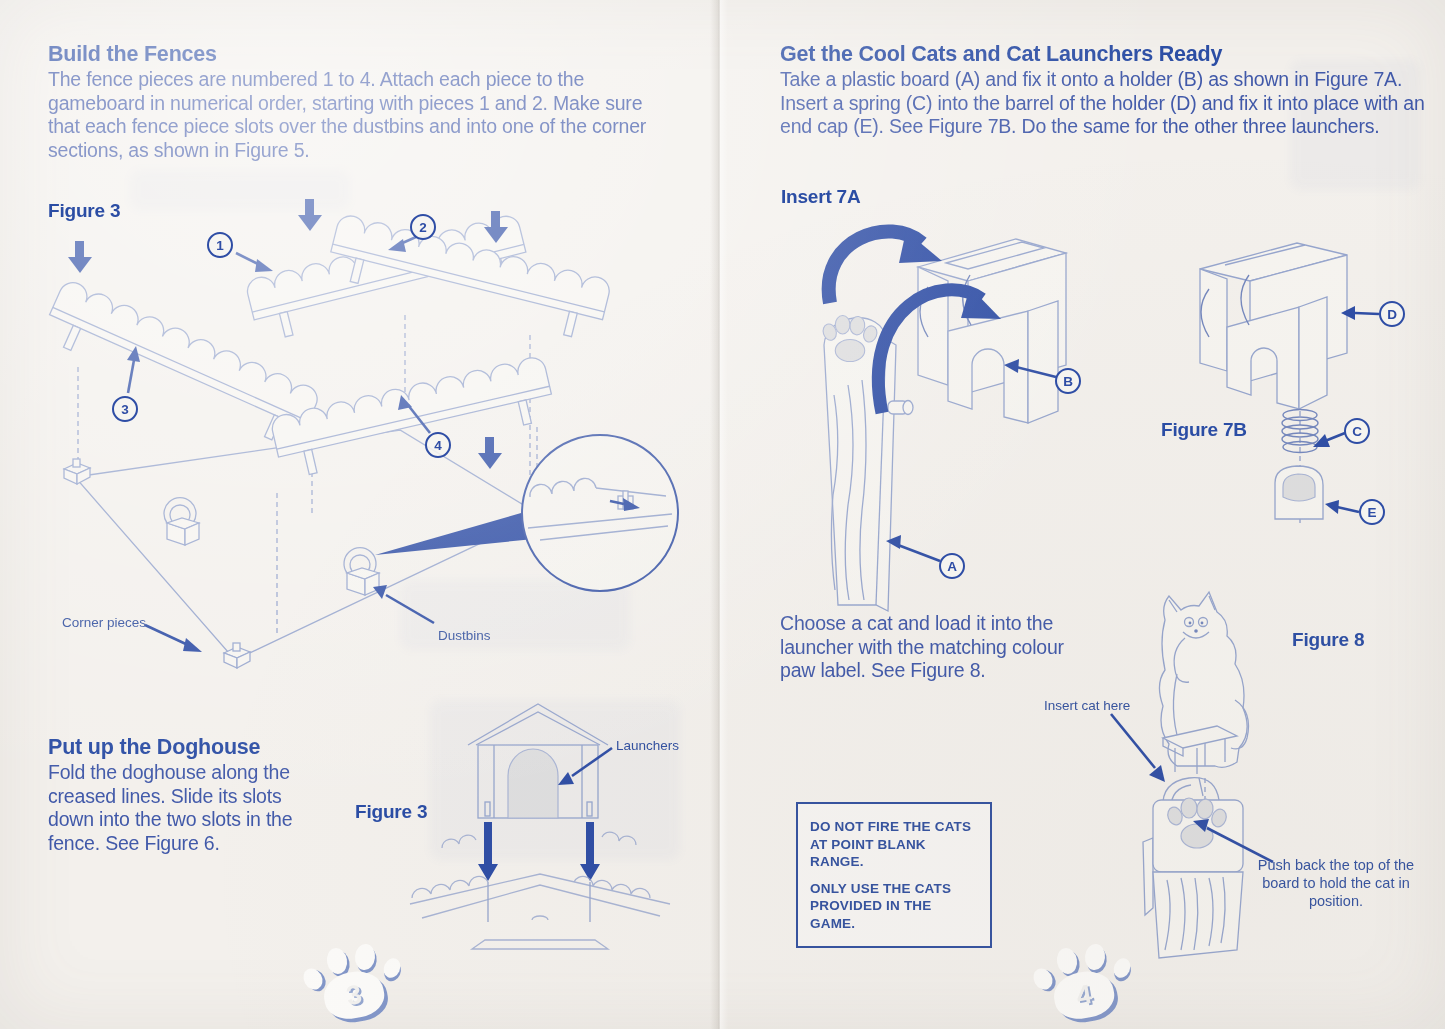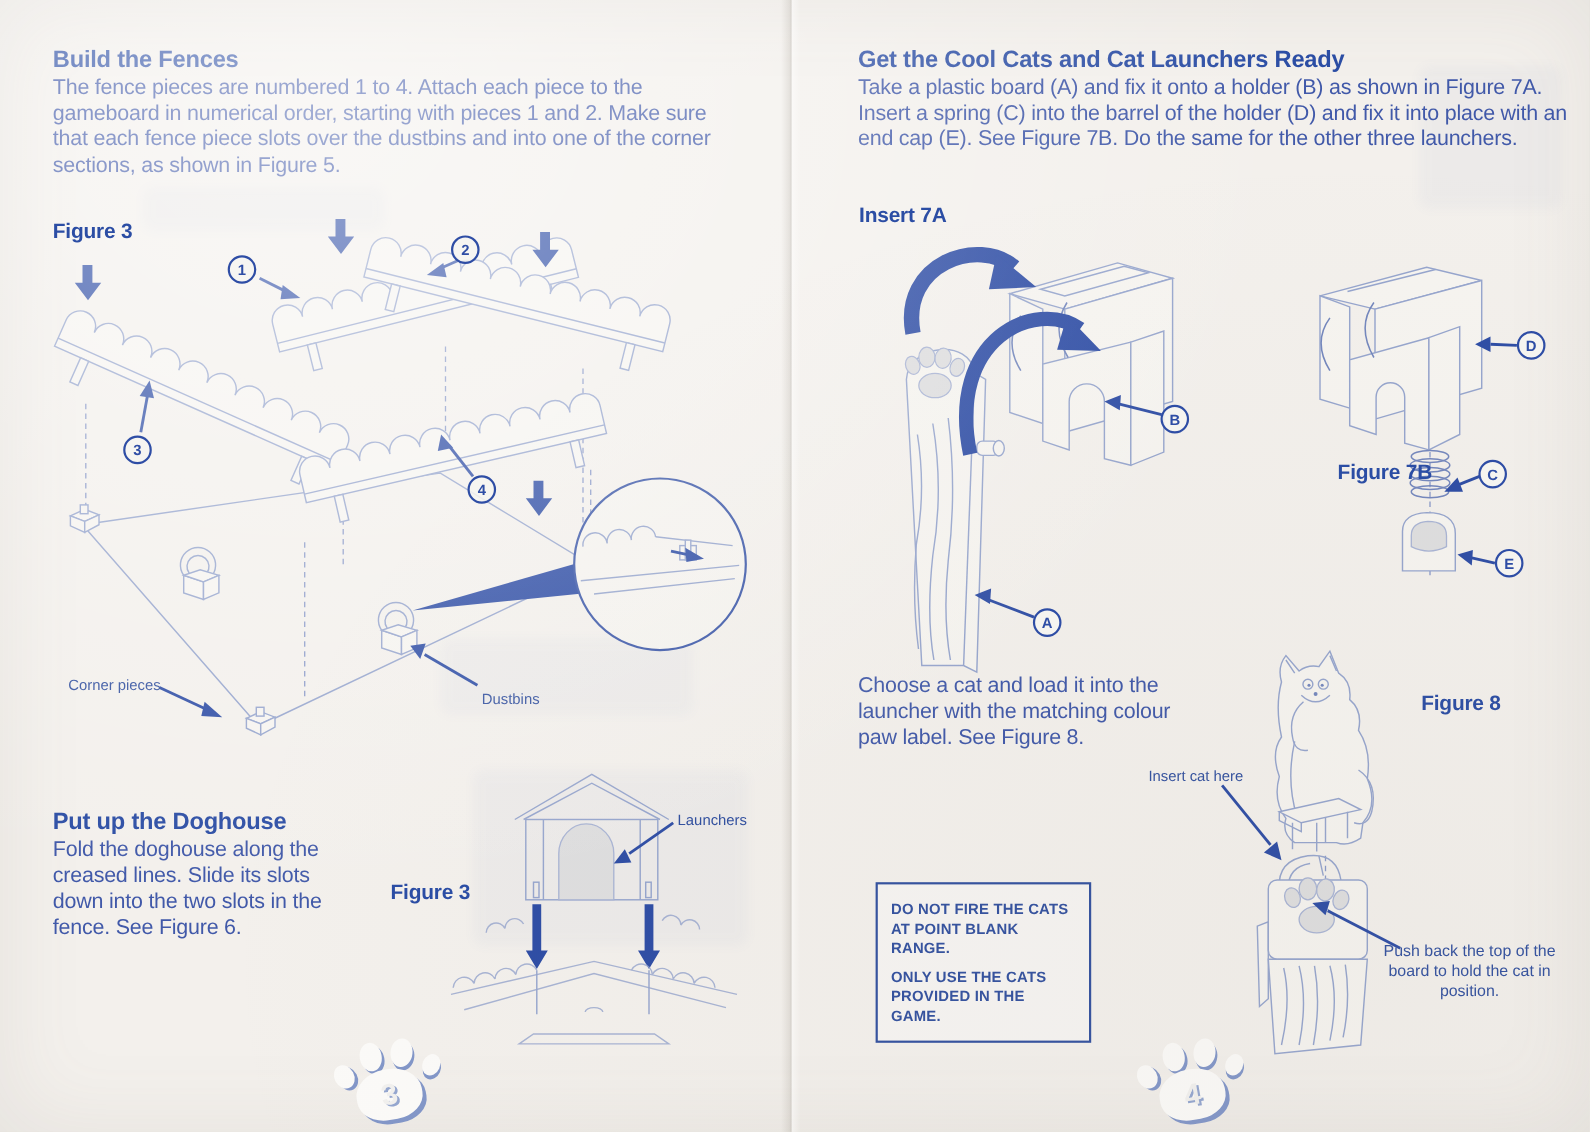--- a/index.html
+++ b/index.html
@@ -316,21 +316,21 @@
   </svg>
   <div class="callout" style="left:1379px;top:301px;">
       <span>D</span>
     </div>
   <div class="callout" style="left:1344px;top:418px;">
       <span>C</span>
     </div>
   <div class="callout" style="left:1359px;top:499px;">
       <span>E</span>
     </div>
-  <div class="abs figlabel" style="left:1216px;top:419px;z-index:4;">Figure 7B</div>
+  <div class="abs figlabel" style="left:1161px;top:419px;z-index:4;">Figure 7B</div>
 
   <div class="abs body-text" style="left:780px;top:612px;width:310px;">Choose a cat and load it into the launcher with the matching colour paw label. See Figure 8.</div>
   <div class="abs figlabel" style="left:1292px;top:629px;">Figure 8</div>
   <div class="abs small-label" style="left:1044px;top:698px;">Insert cat here</div>
 
   <svg style="left:1105px;top:590px;" width="330" height="400" viewBox="0 0 330 400">
 
     <g>
       <path class="part" d="M60,30 Q56,16 64,6 L76,20 Q84,14 94,16 L104,2 L112,22 Q124,30 122,46 Q134,56 130,74 Q142,92 138,118 Q148,142 134,158 L132,172 Q120,180 110,176 L72,176 Q60,168 64,154 Q52,138 58,116 Q50,94 60,80 Q54,52 60,30 Z"></path>
       <path class="wire" d="M64,10 L72,22 M104,6 L110,20"></path>

